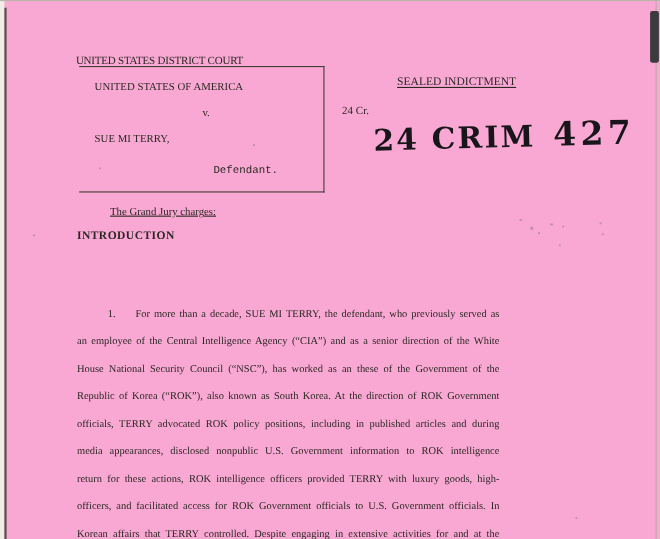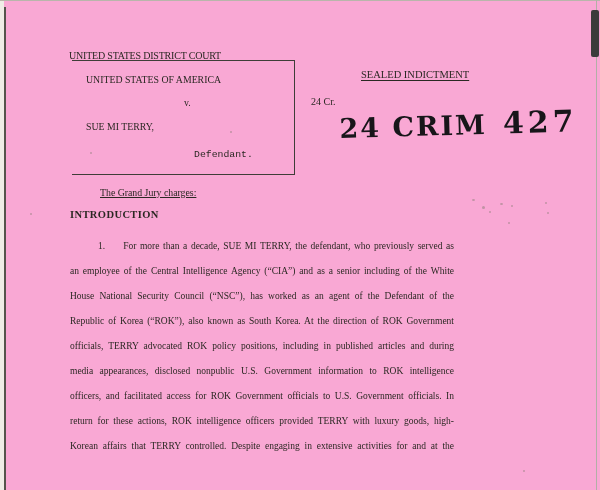--- a/index.html
+++ b/index.html
@@ -56,21 +56,21 @@
   
   .charge-line  { left: 100px; top: 187px; font-size: 9.8px; white-space: nowrap; text-decoration: underline; }
   .section-head { left: 70px; top: 209px; width: 384px; 
                   font-size: 10.5px; font-weight: bold; letter-spacing: 0.4px; }
   .body-col { left: 70px; top: 234px; width: 384px; }
   .line {
     width: 384px; height: 25px; overflow: hidden;
     font-size: 9.5px; line-height: 25px;
     text-align: justify; text-align-last: justify;
   }
-  .line.first { box-sizing: border-box; padding-left: 28px; }
+  .line.first { box-sizing: border-box; padding-left: 28px; margin-top: 40px; }
   .tab-spacer { display: inline-block; width: 18px; }
 
   
   .speck { position: absolute; background: rgba(125,119,106,0.45); border-radius: 50%; }
 </style>
 </head>
 <body>
 
 <div class="page">
 
@@ -95,27 +95,27 @@
     <span class="stamp-left">24 CRIM</span><span class="stamp-number">427</span>
   </div>
 
   <div class="abs charge-line">The Grand Jury charges:</div>
   <div class="abs section-head">INTRODUCTION</div>
 
   <div class="abs body-col">
     <div class="line first">
       <span>1.</span><span class="tab-spacer"></span><span>For more than a decade, SUE MI TERRY, the defendant, who previously served as</span>
     </div>
-    <div class="line">an employee of the Central Intelligence Agency (“CIA”) and as a senior including of the White</div>
-    <div class="line">House National Security Council (“NSC”), has worked as an agent of the Defendant of the</div>
+    <div class="line">an employee of the Central Intelligence Agency (“CIA”) and as a senior direction of the White</div>
+    <div class="line">House National Security Council (“NSC”), has worked as an these of the Government of the</div>
     <div class="line">Republic of Korea (“ROK”), also known as South Korea.  At the direction of ROK Government</div>
     <div class="line">officials, TERRY advocated ROK policy positions, including in published articles and during</div>
     <div class="line">media appearances, disclosed nonpublic U.S. Government information to ROK intelligence</div>
+    <div class="line">return for these actions, ROK intelligence officers provided TERRY with luxury goods, high-</div>
     <div class="line">officers, and facilitated access for ROK Government officials to U.S. Government officials.  In</div>
-    <div class="line">return for these actions, ROK intelligence officers provided TERRY with luxury goods, high-</div>
     <div class="line">Korean affairs that TERRY controlled.  Despite engaging in extensive activities for and at the</div>
   </div>
 
   <div class="speck" style="left:472px; top:199px; width:3px; height:2px;"></div>
   <div class="speck" style="left:482px; top:206px; width:3px; height:3px;"></div>
   <div class="speck" style="left:489px; top:211px; width:2px; height:2px;"></div>
   <div class="speck" style="left:500px; top:203px; width:3px; height:2px;"></div>
   <div class="speck" style="left:511px; top:205px; width:2px; height:2px;"></div>
   <div class="speck" style="left:545px; top:202px; width:2px; height:2px;"></div>
   <div class="speck" style="left:547px; top:212px; width:2px; height:2px;"></div>

